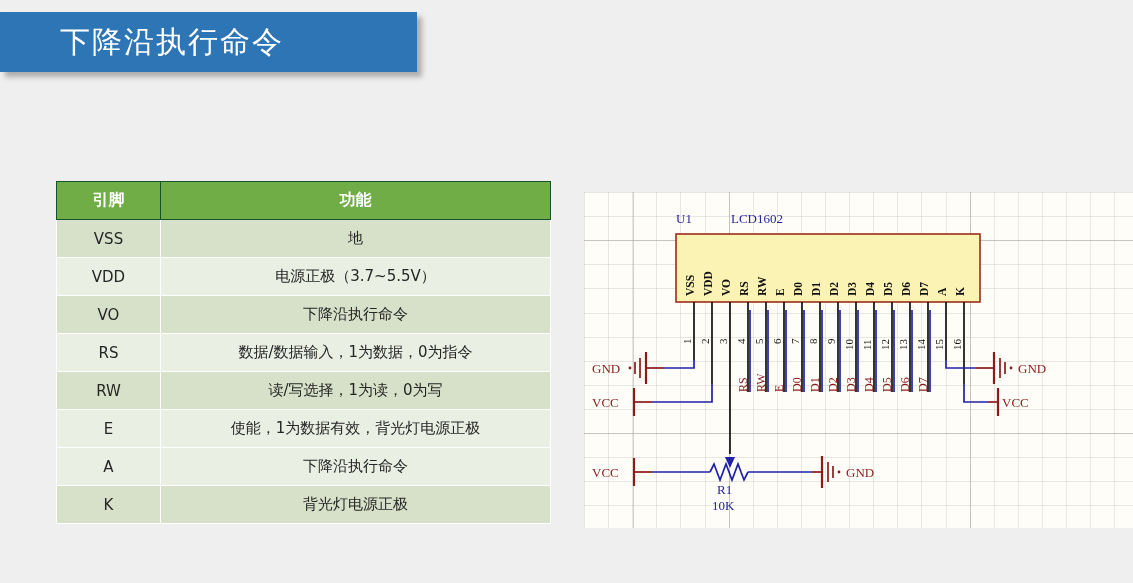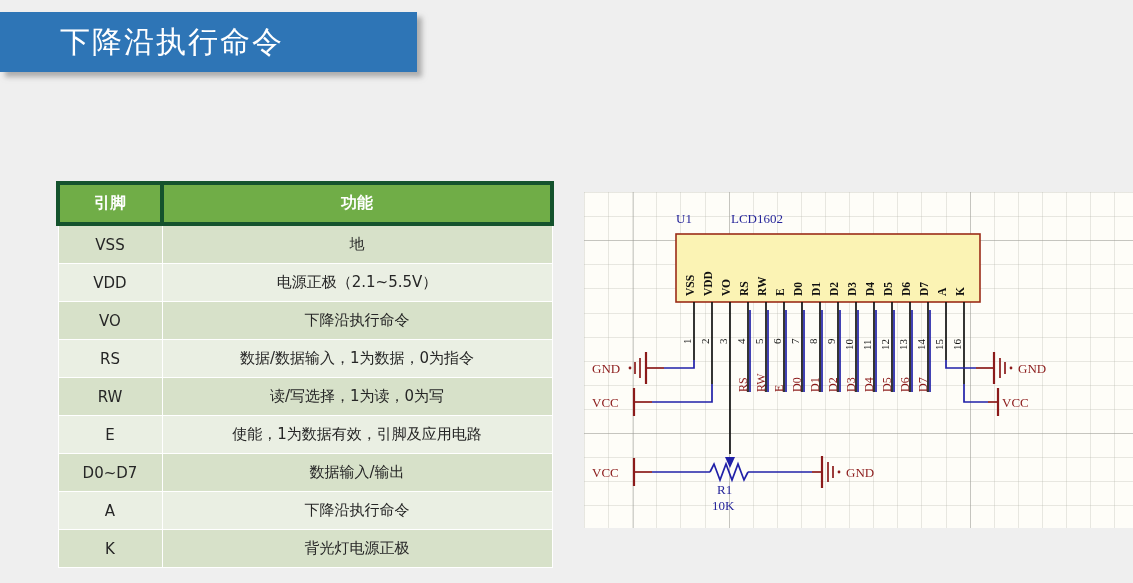--- a/index.html
+++ b/index.html
@@ -28,21 +28,21 @@
     position:absolute;left:56px;top:181px;
     border-collapse:collapse;
     width:494px;
     table-layout:fixed;
   }
   #pin-table col.c1{width:104px;}
   #pin-table col.c2{width:390px;}
   #pin-table th{
     background:#70ad47;color:#ffffff;font-weight:bold;
     font-size:16px;height:35px;text-align:center;
-    border:4px solid #14532d;
+    border:1px solid #14532d;
     font-family:"DejaVu Sans","Liberation Sans",sans-serif;
   }
   #pin-table td{
     height:35px;text-align:center;font-size:15px;color:#262626;
     border:1px solid #ffffff;
     font-family:"DejaVu Sans","Liberation Sans",sans-serif;
   }
   #pin-table tr.odd td{background:#d7e1c9;}
   #pin-table tr.even td{background:#eaefe3;}
 
@@ -102,41 +102,37 @@
       <th>功能</th>
     </tr>
   </thead>
   <tbody>
     <tr class="odd">
       <td>VSS</td>
       <td>地</td>
     </tr>
     <tr class="even">
       <td>VDD</td>
-      <td>电源正极（2.1~5.5V）</td>
+      <td>电源正极（3.7~5.5V）</td>
     </tr>
     <tr class="odd">
       <td>VO</td>
       <td>下降沿执行命令</td>
     </tr>
     <tr class="even">
       <td>RS</td>
       <td>数据/数据输入，1为数据，0为指令</td>
     </tr>
     <tr class="odd">
       <td>RW</td>
       <td>读/写选择，1为读，0为写</td>
     </tr>
     <tr class="even">
       <td>E</td>
-      <td>使能，1为数据有效，引脚及应用电路</td>
-    </tr>
-    <tr class="odd">
-      <td>D0~D7</td>
-      <td>数据输入/输出</td>
+      <td>使能，1为数据有效，背光灯电源正极</td>
     </tr>
     <tr class="even">
       <td>A</td>
       <td>下降沿执行命令</td>
     </tr>
     <tr class="odd">
       <td>K</td>
       <td>背光灯电源正极</td>
     </tr>
   </tbody>

